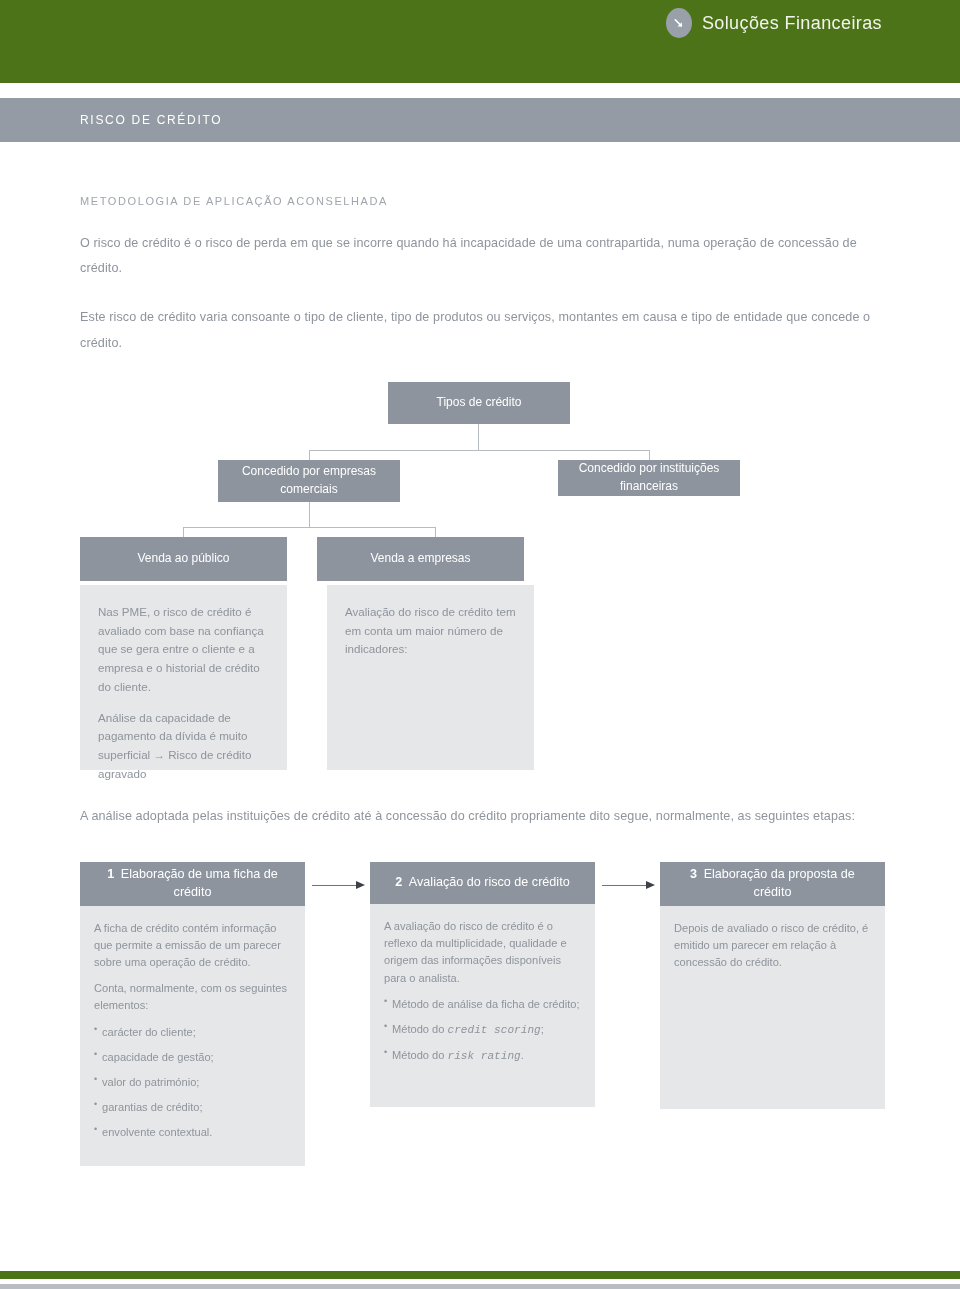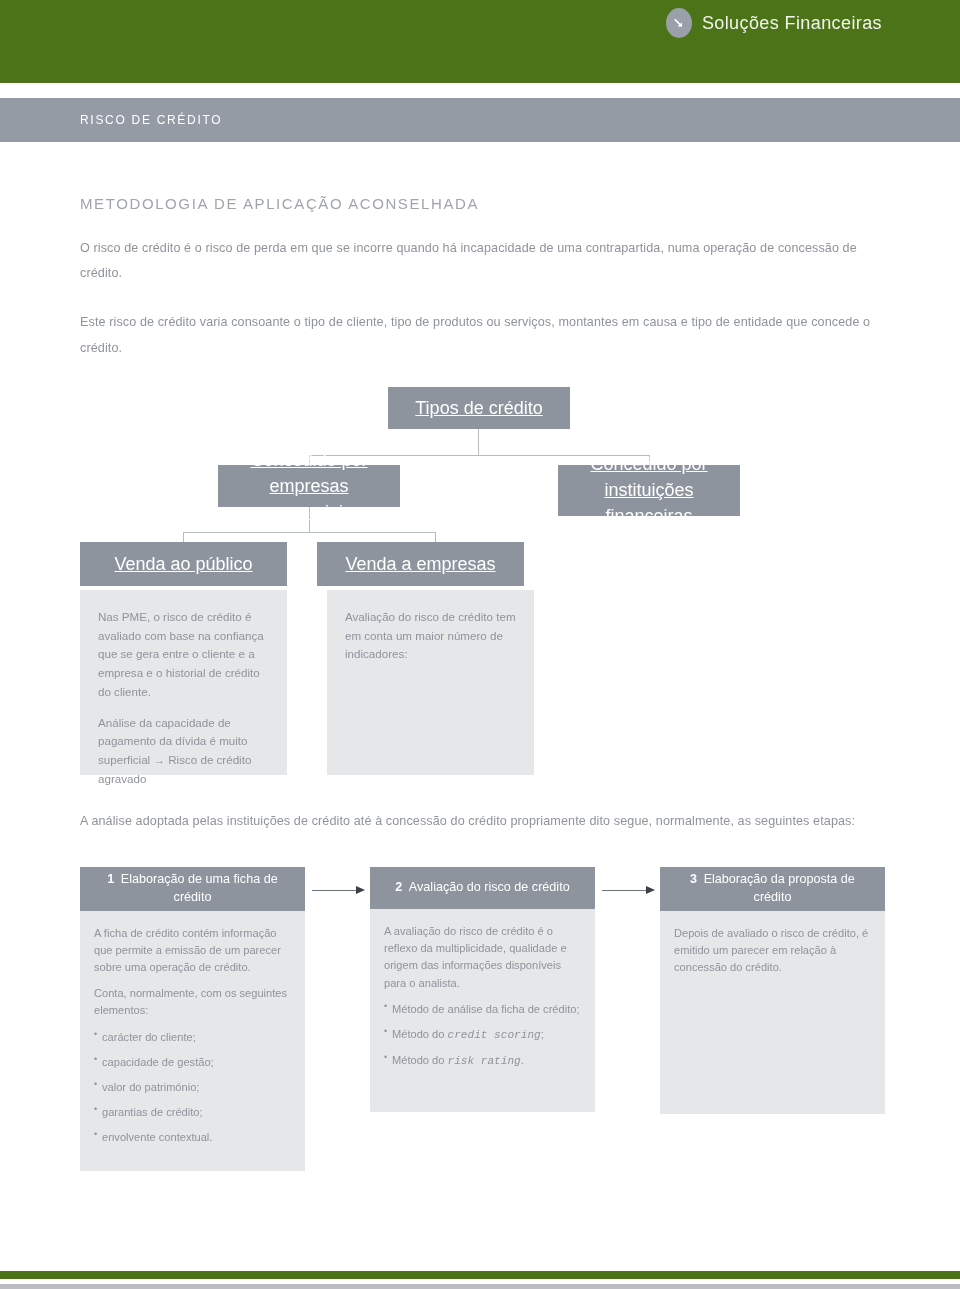--- a/index.html
+++ b/index.html
@@ -59,21 +59,21 @@
     padding-left: 80px;
     font-weight: 400;
   }
 
   
   .content {
     padding: 0 80px;
   }
   .subtitle {
     color: #a0a5ad;
-    font-size: 15px;
+    font-size: 11px;
     letter-spacing: 1.6px;
     margin-top: 53px;
     margin-bottom: 12px;
     font-weight: 400;
   }
   .para {
     color: #8e949c;
     font-size: 12.6px;
     line-height: 2.0;
     margin: 24px 0 0 0;
@@ -84,32 +84,31 @@
   
   .flow {
     position: relative;
     height: 400px;
     margin-top: 26px;
   }
   .node {
     position: absolute;
     background: #8d949e;
     color: #ffffff;
-    font-size: 18px;
+    font-size: 12px;
     display: flex;
     align-items: center;
     justify-content: center;
     text-align: center;
     line-height: 1.45;
     padding: 0 8px;
-    text-decoration: underline;
   }
   .node-root   { left: 308px; top: 0px;   width: 182px; height: 42px; }
   .node-l1a    { left: 138px; top: 78px;  width: 182px; height: 42px; }
-  .node-l1b    { left: 478px; top: 78px;  width: 182px; height: 51px; }
+  .node-l1b    { left: 478px; top: 78px;  width: 182px; height: 36px; }
   .node-l2a    { left: 0px;   top: 155px; width: 207px; height: 44px; }
   .node-l2b    { left: 237px; top: 155px; width: 207px; height: 44px; }
 
   .panel {
     position: absolute;
     background: #e6e7e9;
     color: #8e949c;
     font-size: 11.6px;
     line-height: 1.62;
     padding: 18px 18px 16px 18px;

